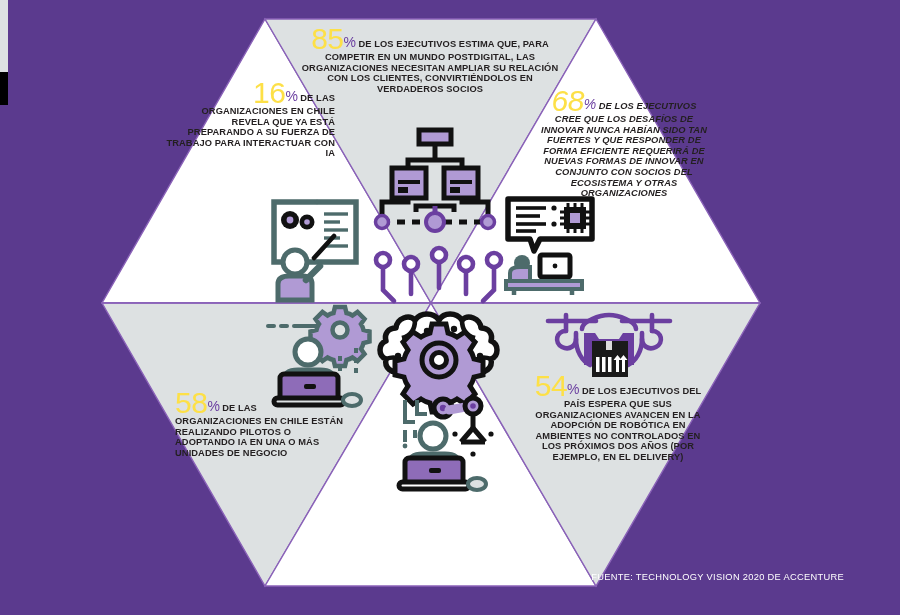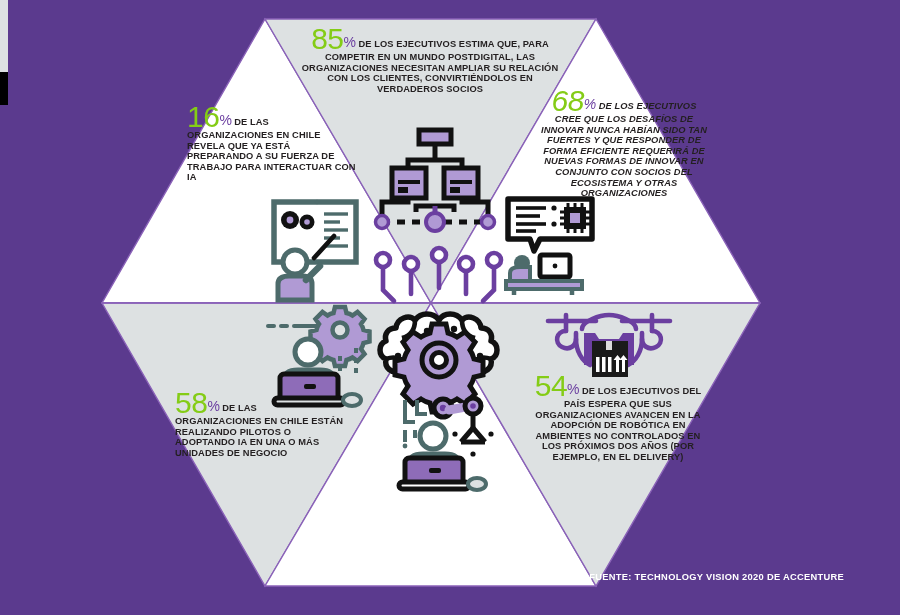--- a/index.html
+++ b/index.html
@@ -22,48 +22,48 @@
   
   .stat{
     position:absolute;
     color:#231f20;
     font-size:9.3px;
     line-height:10.6px;
     letter-spacing:.1px;
     font-weight:600;
   }
   .stat .num{
-    color:#84cc16;
+    color:#fde047;
     font-size:30px;
     line-height:26px;
     font-weight:400;
     letter-spacing:-0.5px;
     vertical-align:-2px;
   }
   .stat .pct{
     color:#6b3fa0;
     font-size:14px;
     font-weight:400;
     letter-spacing:-0.3px;
   }
   .stat .body{ }
 
-  .t-16{left:165px;top:104px;width:170px;text-align:left;margin-left:22px;}
+  .t-16{left:165px;top:80px;width:170px;text-align:right;}
   .t-85{left:300px;top:26px;width:260px;text-align:center;}
   .t-68{left:538px;top:88px;width:172px;text-align:center;font-style:italic;}
   .t-58{left:175px;top:390px;width:170px;text-align:left;}
   .t-46{left:345px;top:486px;width:190px;text-align:left;}
   .t-54{left:528px;top:373px;width:180px;text-align:center;}
 
   .t-85 .body,.t-16 .body,.t-68 .body,.t-58 .body,.t-54 .body,.t-46 .body{display:inline;}
 
   
   .source{
     position:absolute;right:56px;top:572px;
-    color:#ffffff;font-size:9.3px;font-weight:700;letter-spacing:.3px;
+    color:#ffffff;font-size:9.3px;font-weight:400;letter-spacing:.3px;
   }
 </style>
 </head>
 <body>
 
 <div id="stage">
 
   <div class="edge-strip gray"></div>
   <div class="edge-strip black"></div>
 

